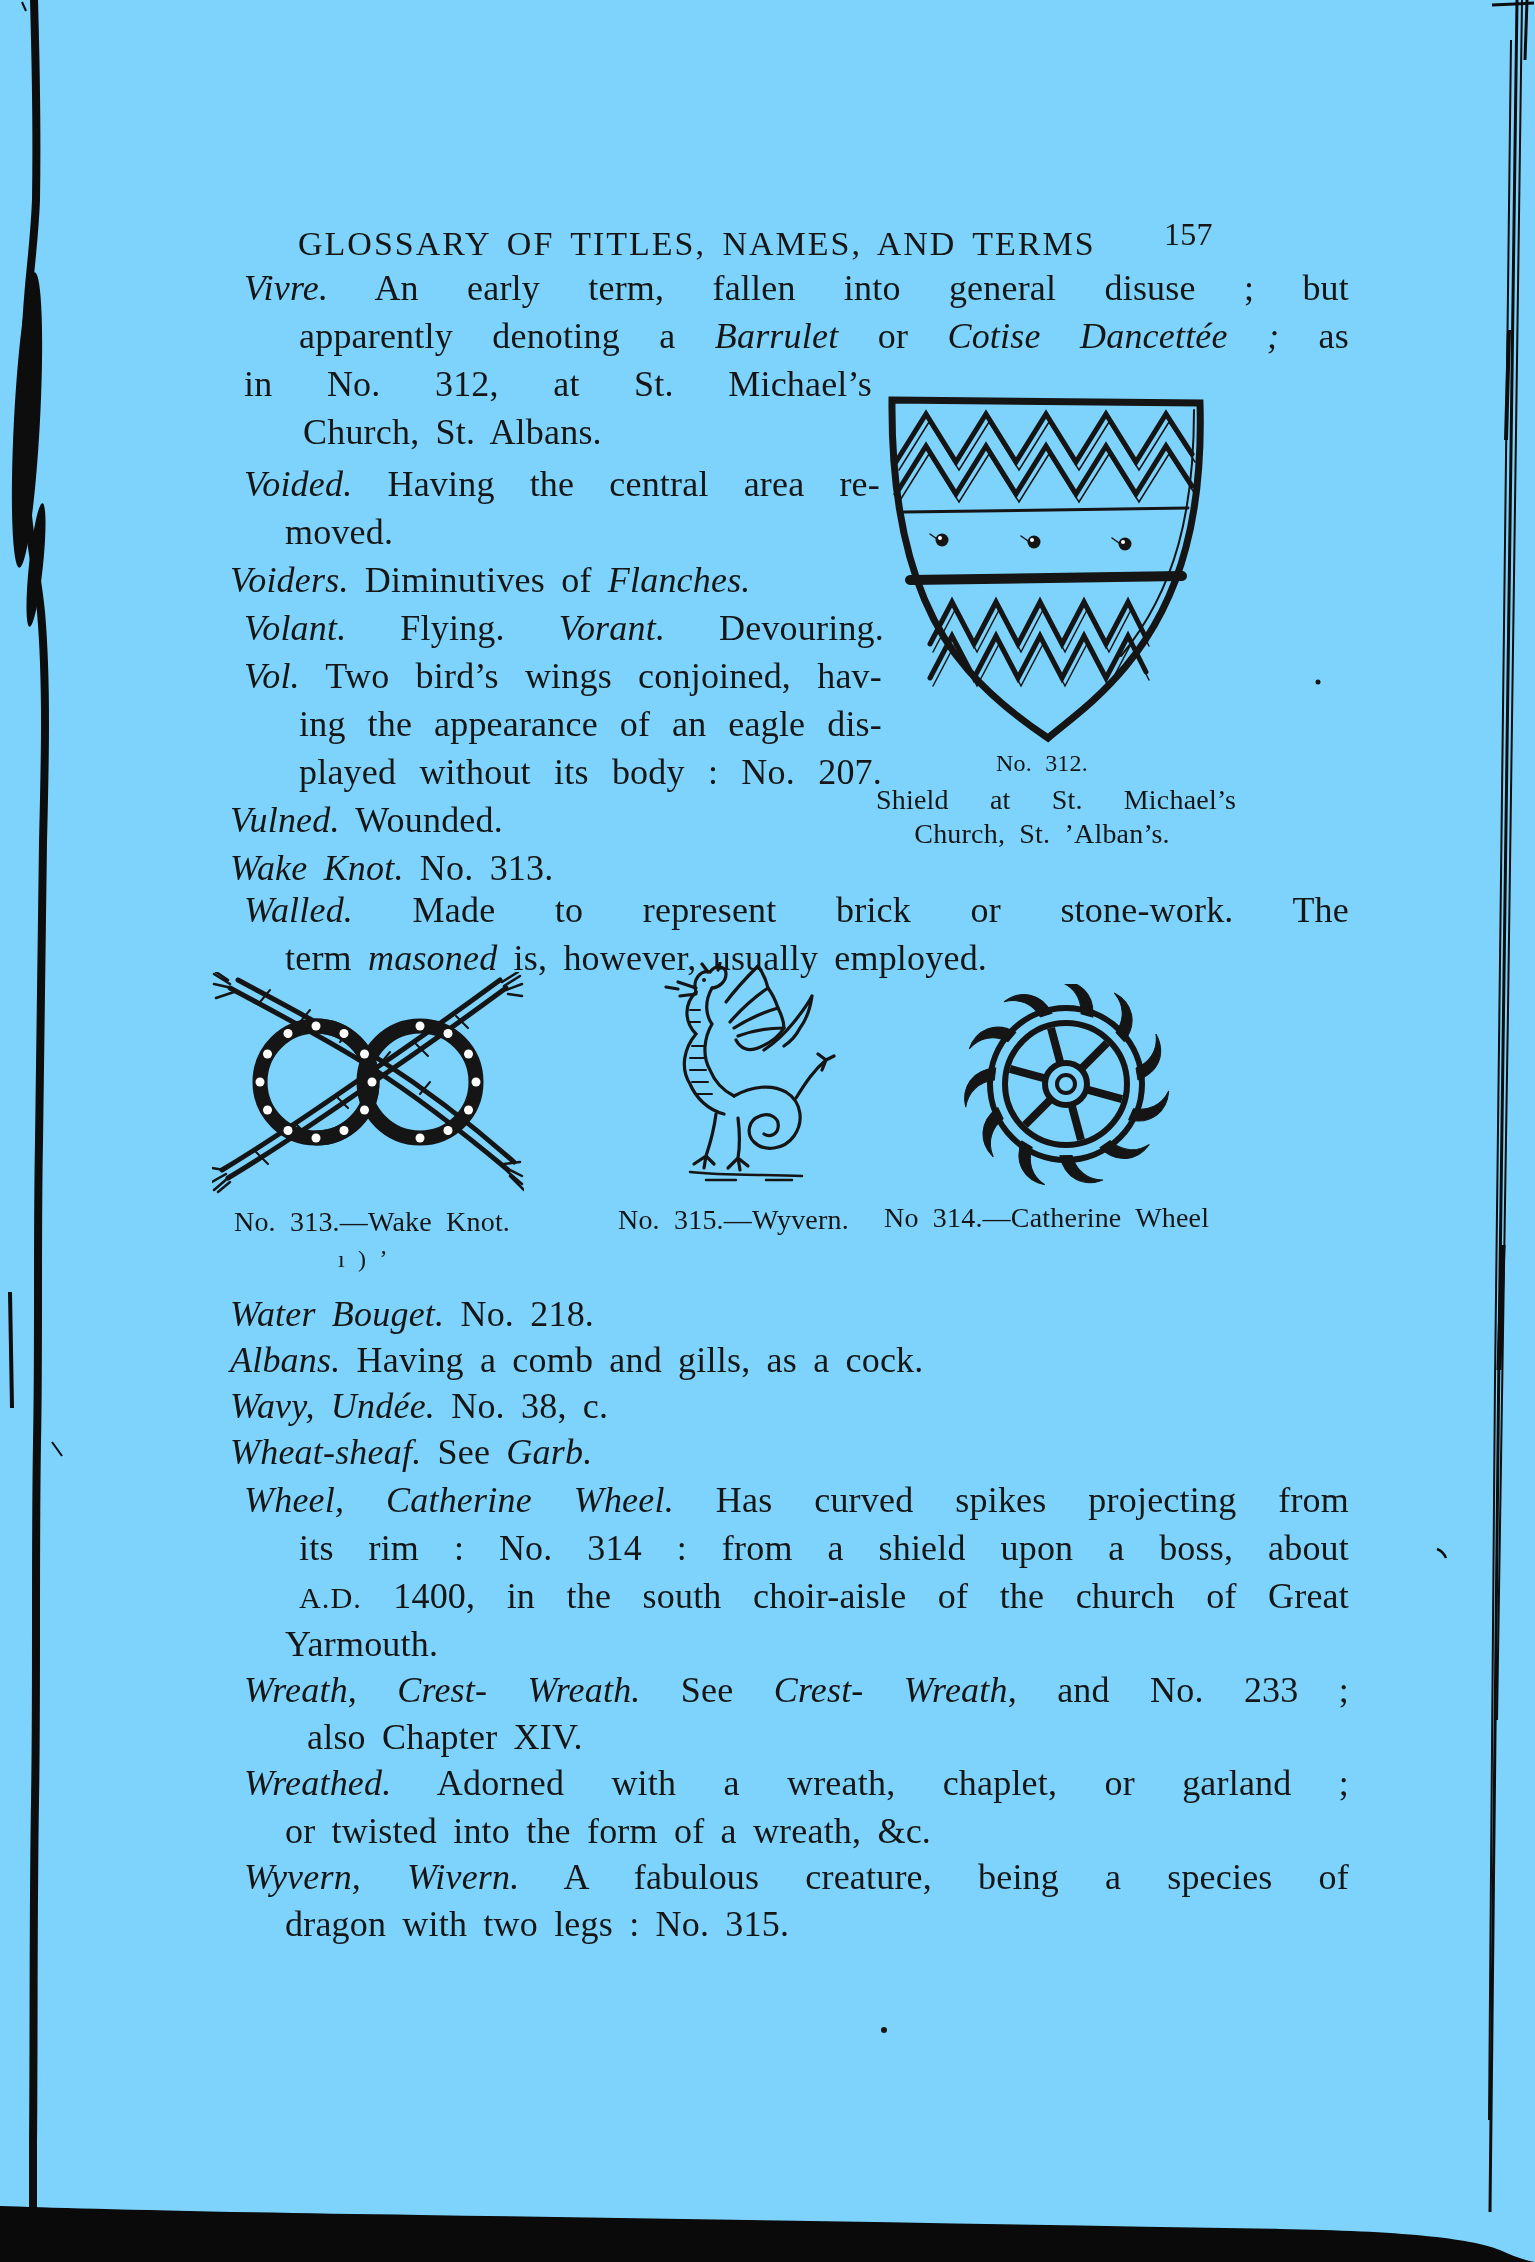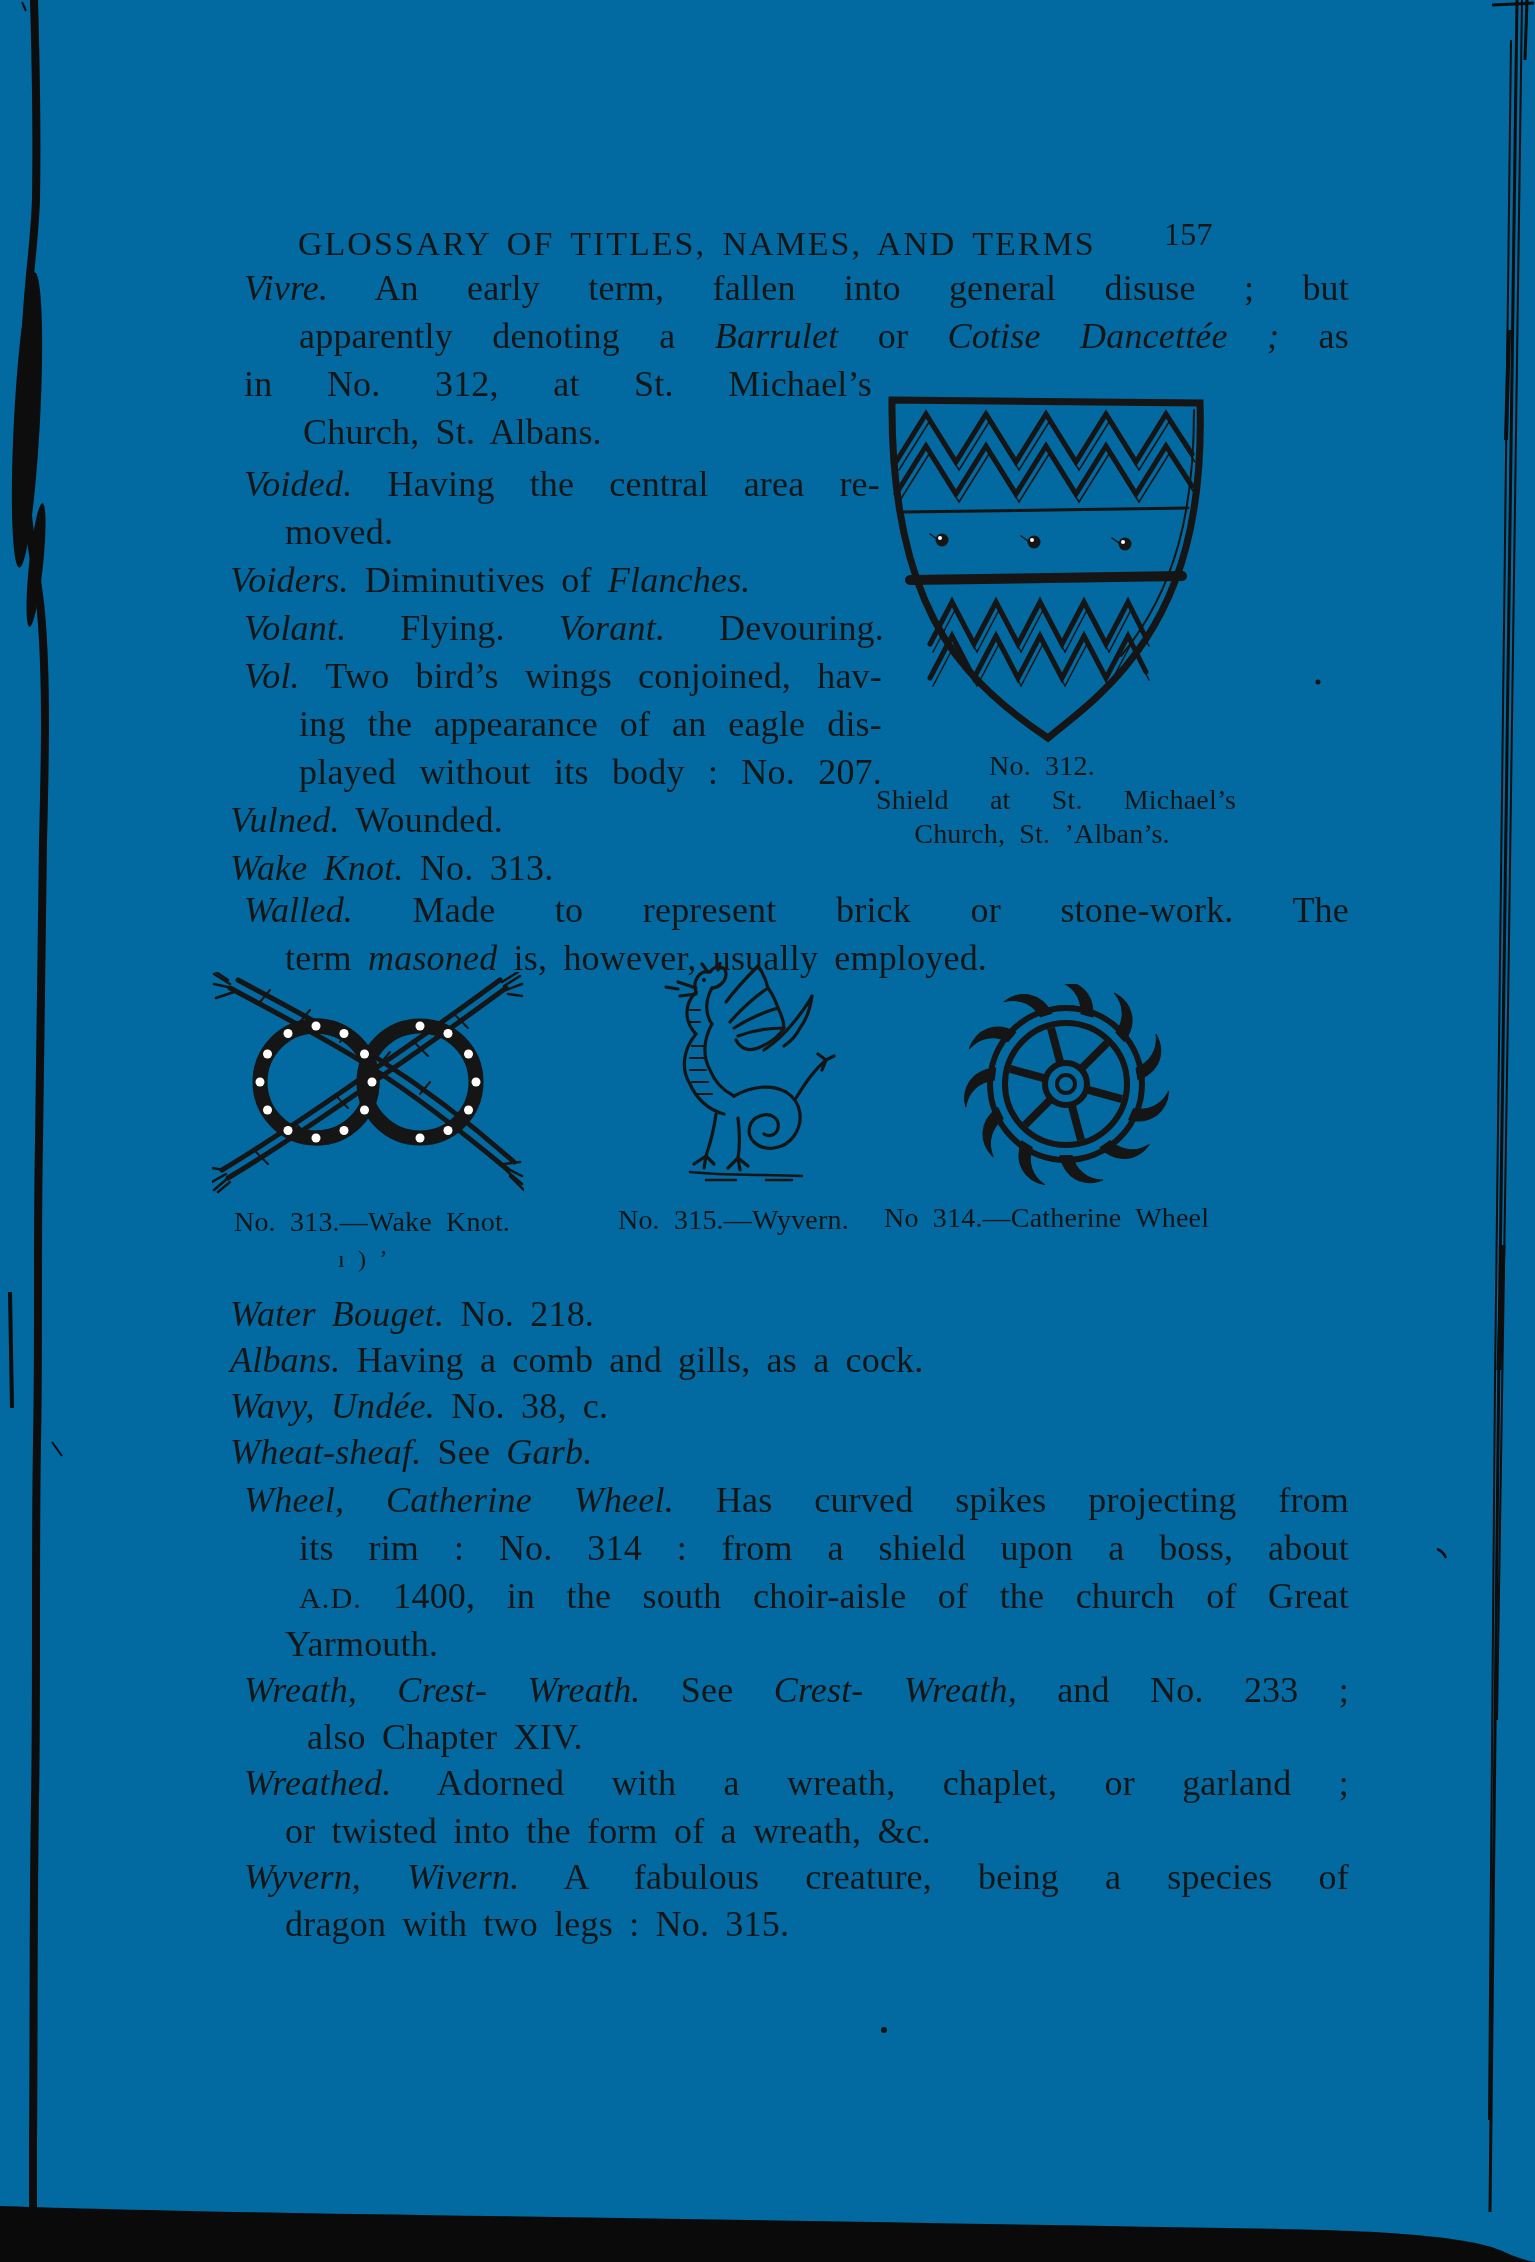--- a/index.html
+++ b/index.html
@@ -1,18 +1,18 @@
 <!DOCTYPE html>
 <html><head>
 <meta charset="utf-8">
 <style>
   html,body{margin:0;padding:0;background:#888;}
   #page{
     position:relative;width:1535px;height:2262px;margin:0 auto;
-    background:#0369a1;overflow:hidden;
+    background:#7dd3fc;overflow:hidden;
     font-family:"Liberation Serif","DejaVu Serif",serif;color:#161616;
   }
   .tl{
     position:absolute;font-size:36px;line-height:1.15;white-space:nowrap;
     word-spacing:7px;letter-spacing:0.2px;
   }
   .tl.j{white-space:normal;text-align:justify;text-align-last:justify;margin-left:14px;}
   .tl.c{white-space:normal;text-align:center;}
   .tl .it{font-style:italic;}
   .tl .sm{font-size:0.84em;letter-spacing:1px;}
@@ -191,21 +191,21 @@
       <div class="tl" style="left: 285px; top: 512px;"><span>moved.</span></div>
       <div class="tl" style="left: 230px; top: 560px;"><span class="it">Voiders.</span><span> Diminutives of </span><span class="it">Flanches.</span></div>
       <div class="tl j" style="left: 230px; top: 608px; width: 640px;"><span class="it">Volant.</span><span> Flying. </span><span class="it">Vorant.</span><span> Devouring.</span></div>
       <div class="tl j" style="left: 230px; top: 656px; width: 638px;"><span class="it">Vol.</span><span> Two bird’s wings conjoined, hav-</span></div>
       <div class="tl j" style="left: 285px; top: 704px; width: 583px;"><span>ing the appearance of an eagle dis-</span></div>
       <div class="tl j" style="left: 285px; top: 752px; width: 583px;"><span>played without its body : No. 207.</span></div>
       <div class="tl" style="left: 230px; top: 800px;"><span class="it">Vulned.</span><span> Wounded.</span></div>
       <div class="tl" style="left: 230px; top: 848px;"><span class="it">Wake Knot.</span><span> No. 313.</span></div>
       <div class="tl j" style="left: 230px; top: 890px; width: 1105px;"><span class="it">Walled.</span><span> Made to represent brick or stone-work. The</span></div>
       <div class="tl" style="left: 285px; top: 938px;"><span>term </span><span class="it">masoned</span><span> is, however, usually employed.</span></div>
-      <div class="tl c" style="left: 862px; top: 750px; width: 360px; font-size: 28px;"><span>No. 312.</span></div>
+      <div class="tl c" style="left: 862px; top: 750px; width: 360px; font-size: 24px;"><span>No. 312.</span></div>
       <div class="tl j" style="left: 862px; top: 784px; width: 360px; font-size: 28px;"><span>Shield at St. Michael’s</span></div>
       <div class="tl c" style="left: 862px; top: 818px; width: 360px; font-size: 28px;"><span>Church, St. ʼAlban’s.</span></div>
       <div class="tl" style="left: 234px; top: 1206px; font-size: 28px;"><span>No. 313.—Wake Knot.</span></div>
       <div class="tl" style="left: 618px; top: 1204px; font-size: 28px;"><span>No. 315.—Wyvern.</span></div>
       <div class="tl" style="left: 884px; top: 1202px; font-size: 28px;"><span>No 314.—Catherine Wheel</span></div>
       <div class="tl" style="left: 338px; top: 1246px; font-size: 24px;"><span>ı ) ʼ</span></div>
       <div class="tl" style="left: 230px; top: 1294px;"><span class="it">Water Bouget.</span><span> No. 218.</span></div>
       <div class="tl" style="left: 230px; top: 1340px;"><span class="it">Albans.</span><span> Having a comb and gills, as a cock.</span></div>
       <div class="tl" style="left: 230px; top: 1386px;"><span class="it">Wavy, Undée.</span><span> No. 38, c.</span></div>
       <div class="tl" style="left: 230px; top: 1432px; text-align: right;"><span class="it">Wheat-sheaf.</span><span> See </span><span class="it">Garb.</span></div>

